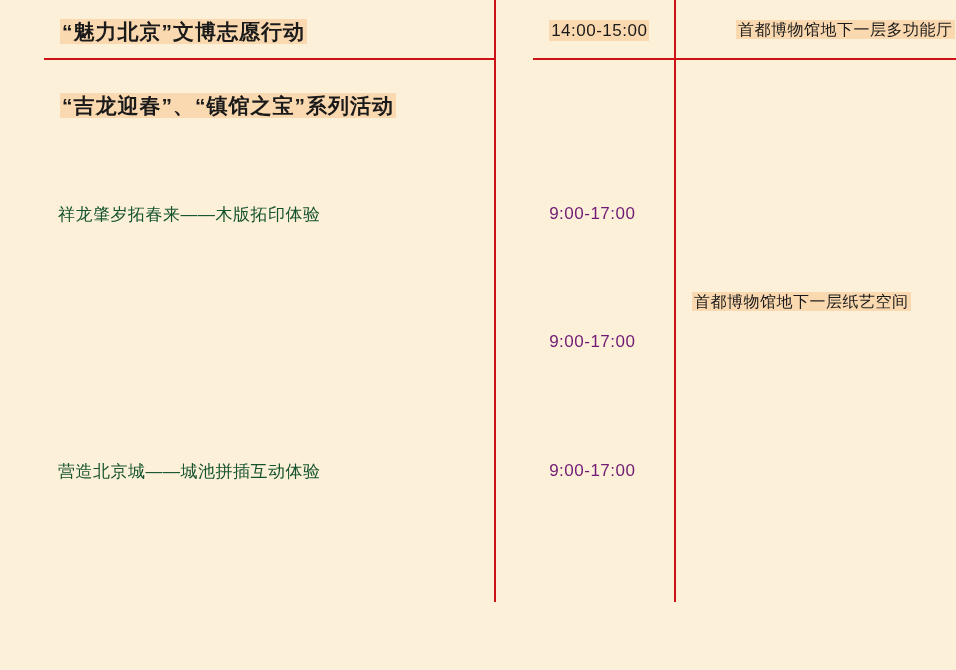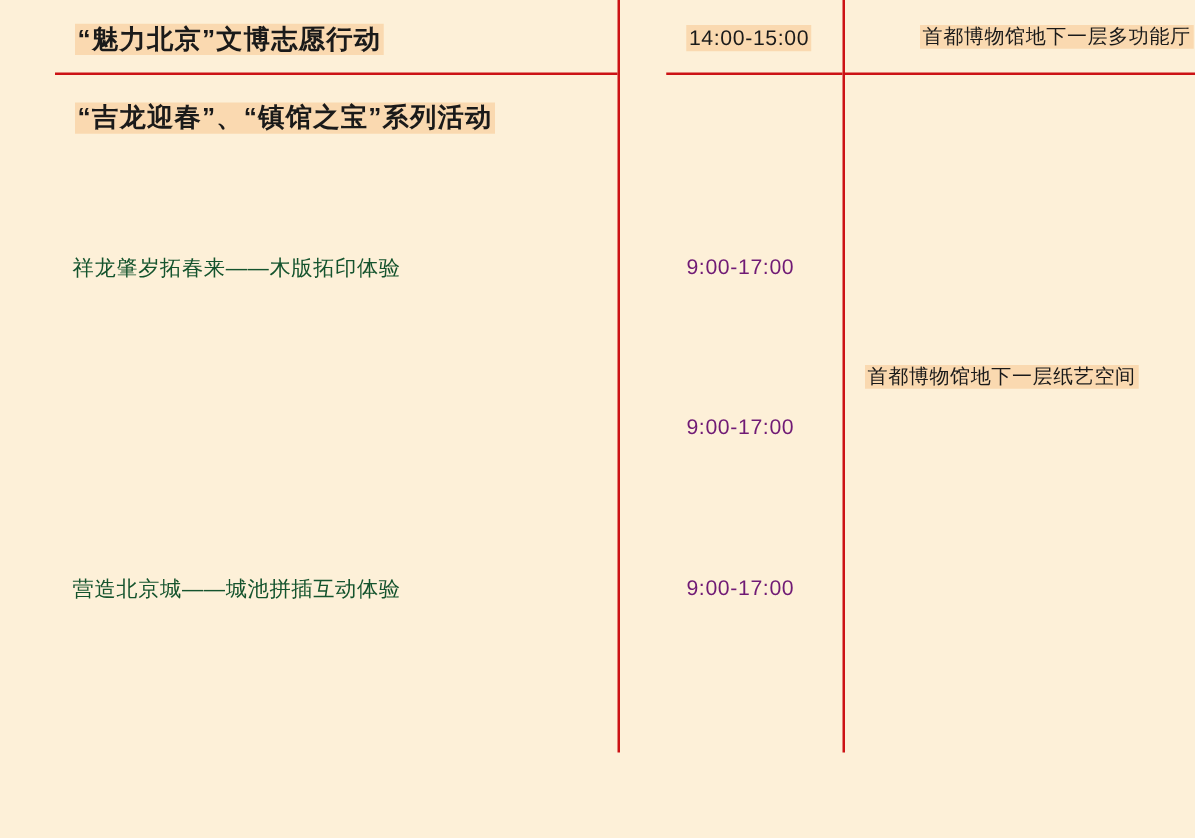--- a/index.html
+++ b/index.html
@@ -90,21 +90,21 @@
     top: 16px;
     font-size: 21px;
     font-weight: bold;
     color: #1a1a1a;
     letter-spacing: 1px;
     white-space: nowrap;
   }
   .title-series {
     position: absolute;
     left: 16px;
-    top: 19px;
+    top: 30px;
     font-size: 21px;
     font-weight: bold;
     color: #1a1a1a;
     letter-spacing: 1px;
     white-space: nowrap;
     text-align: right;
   }
   .sub-item {
     position: absolute;
     left: 14px;

